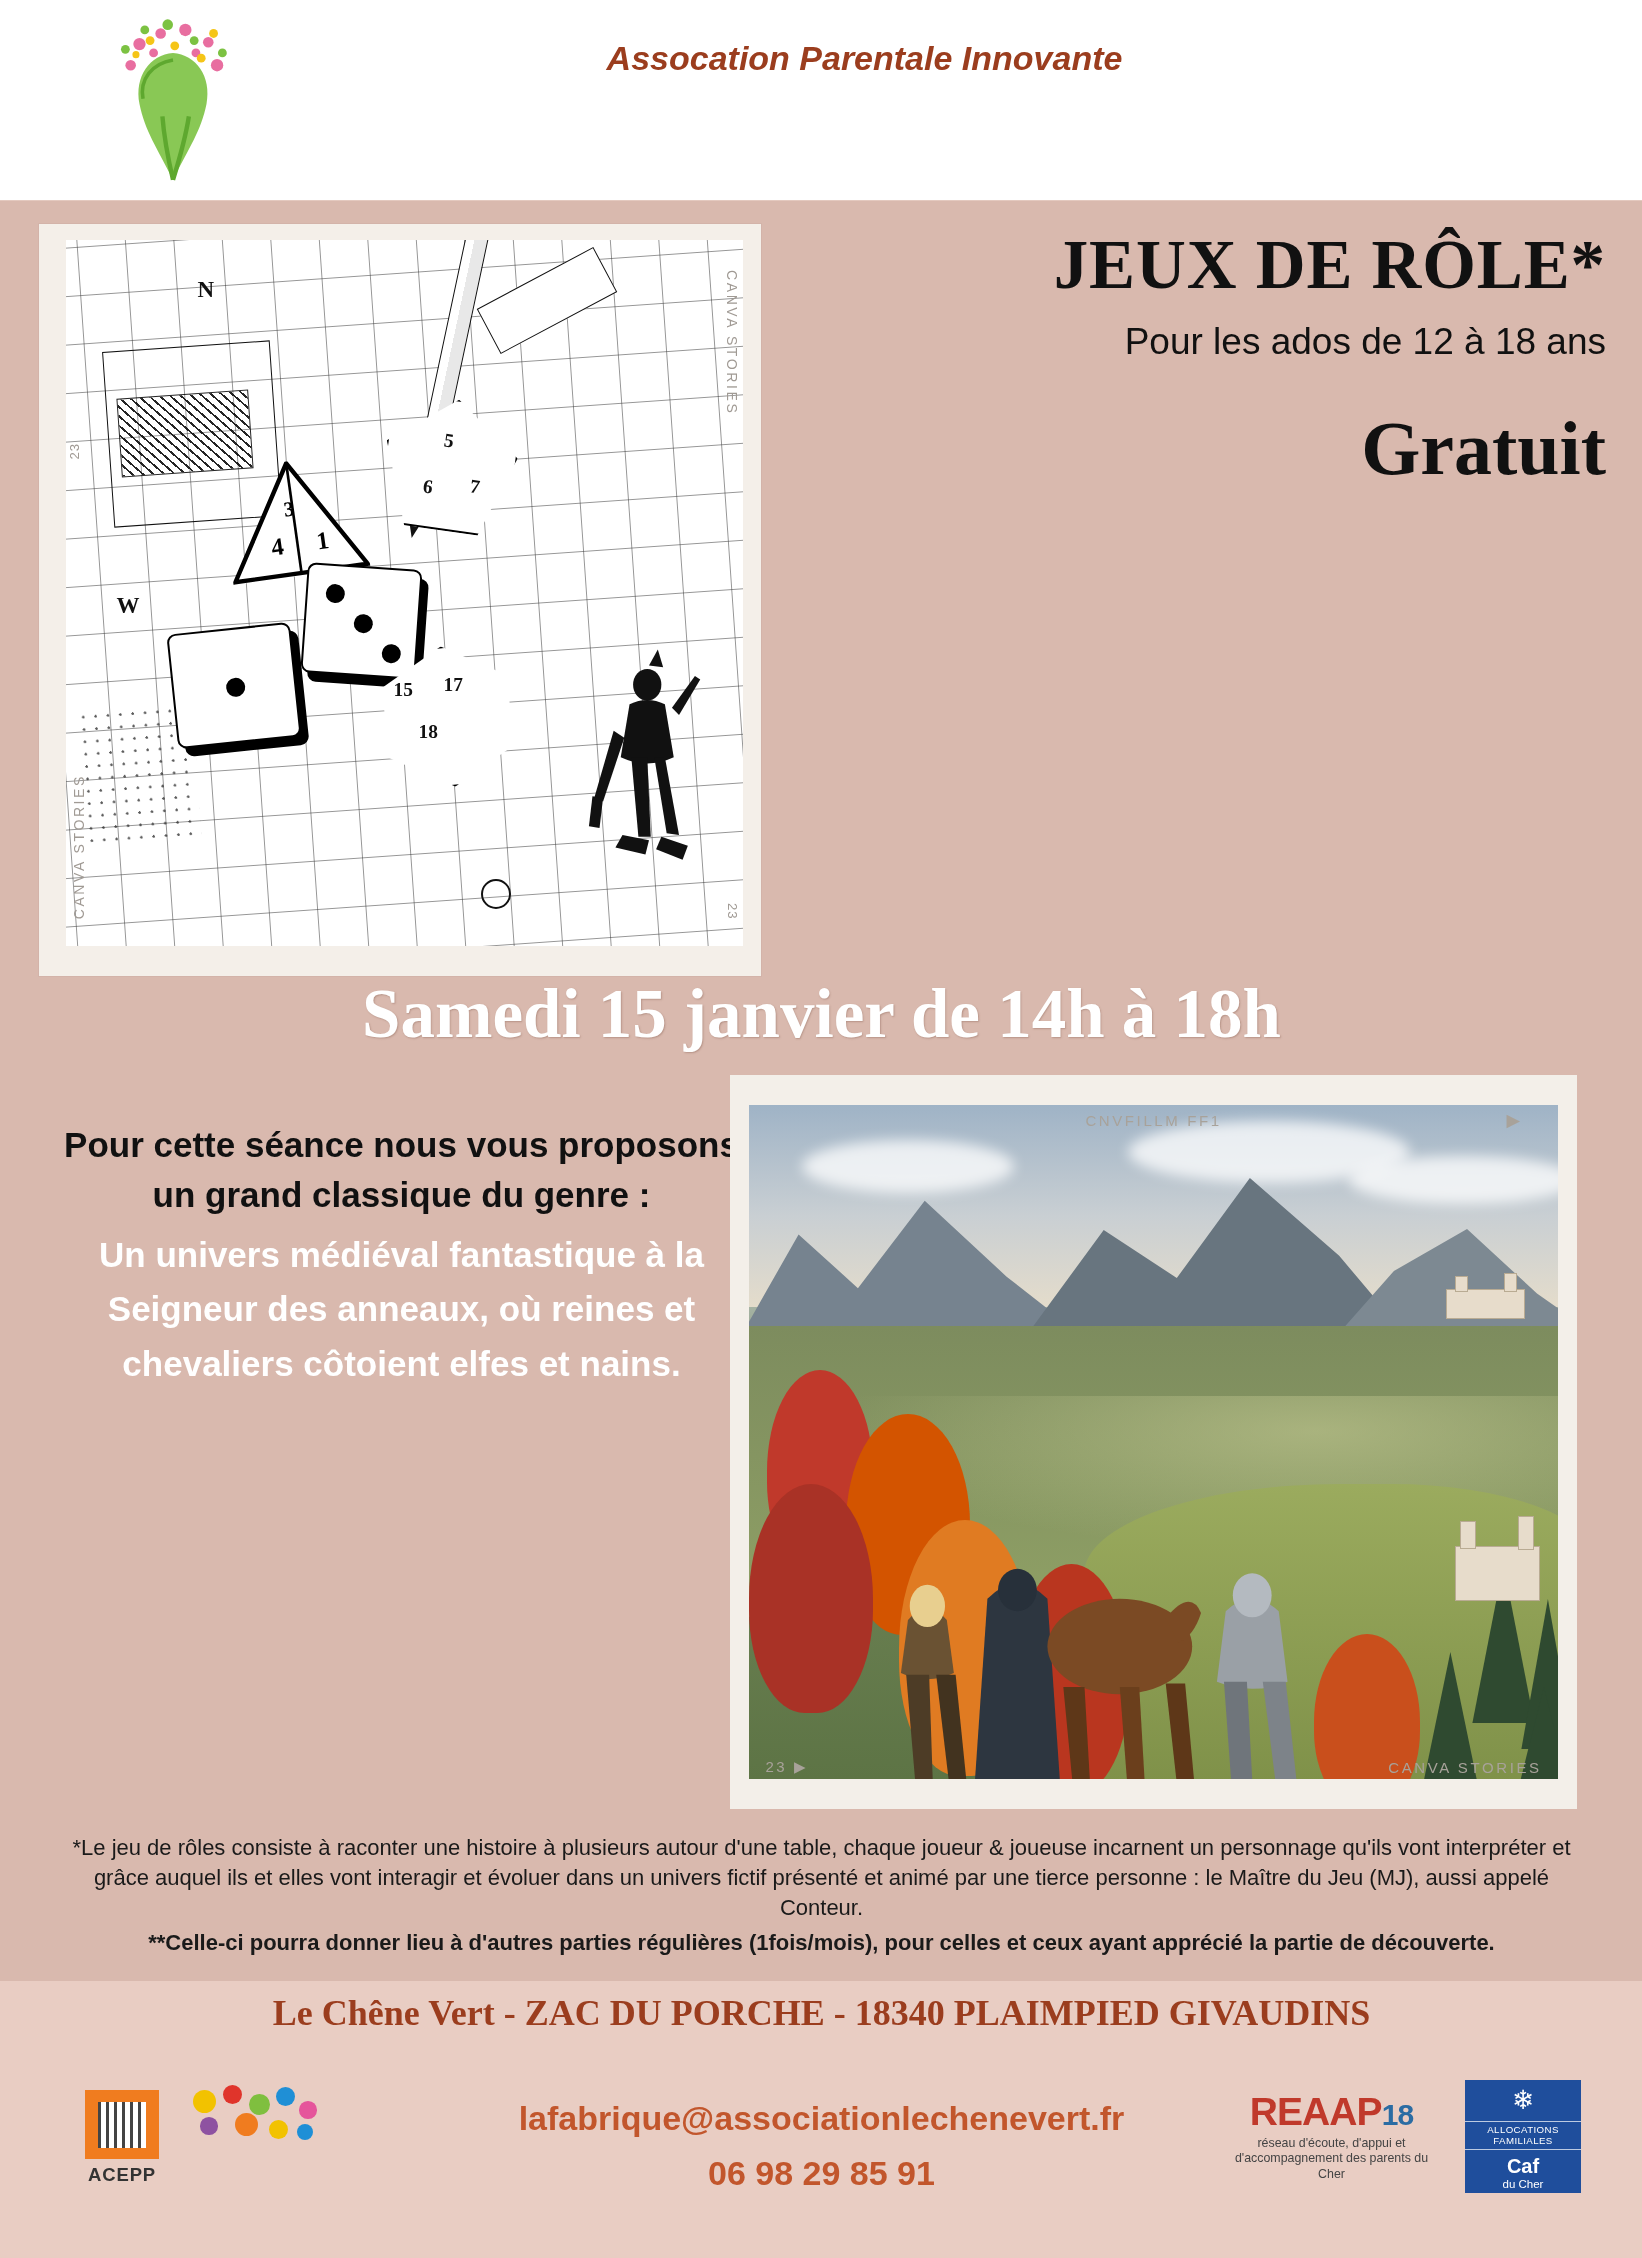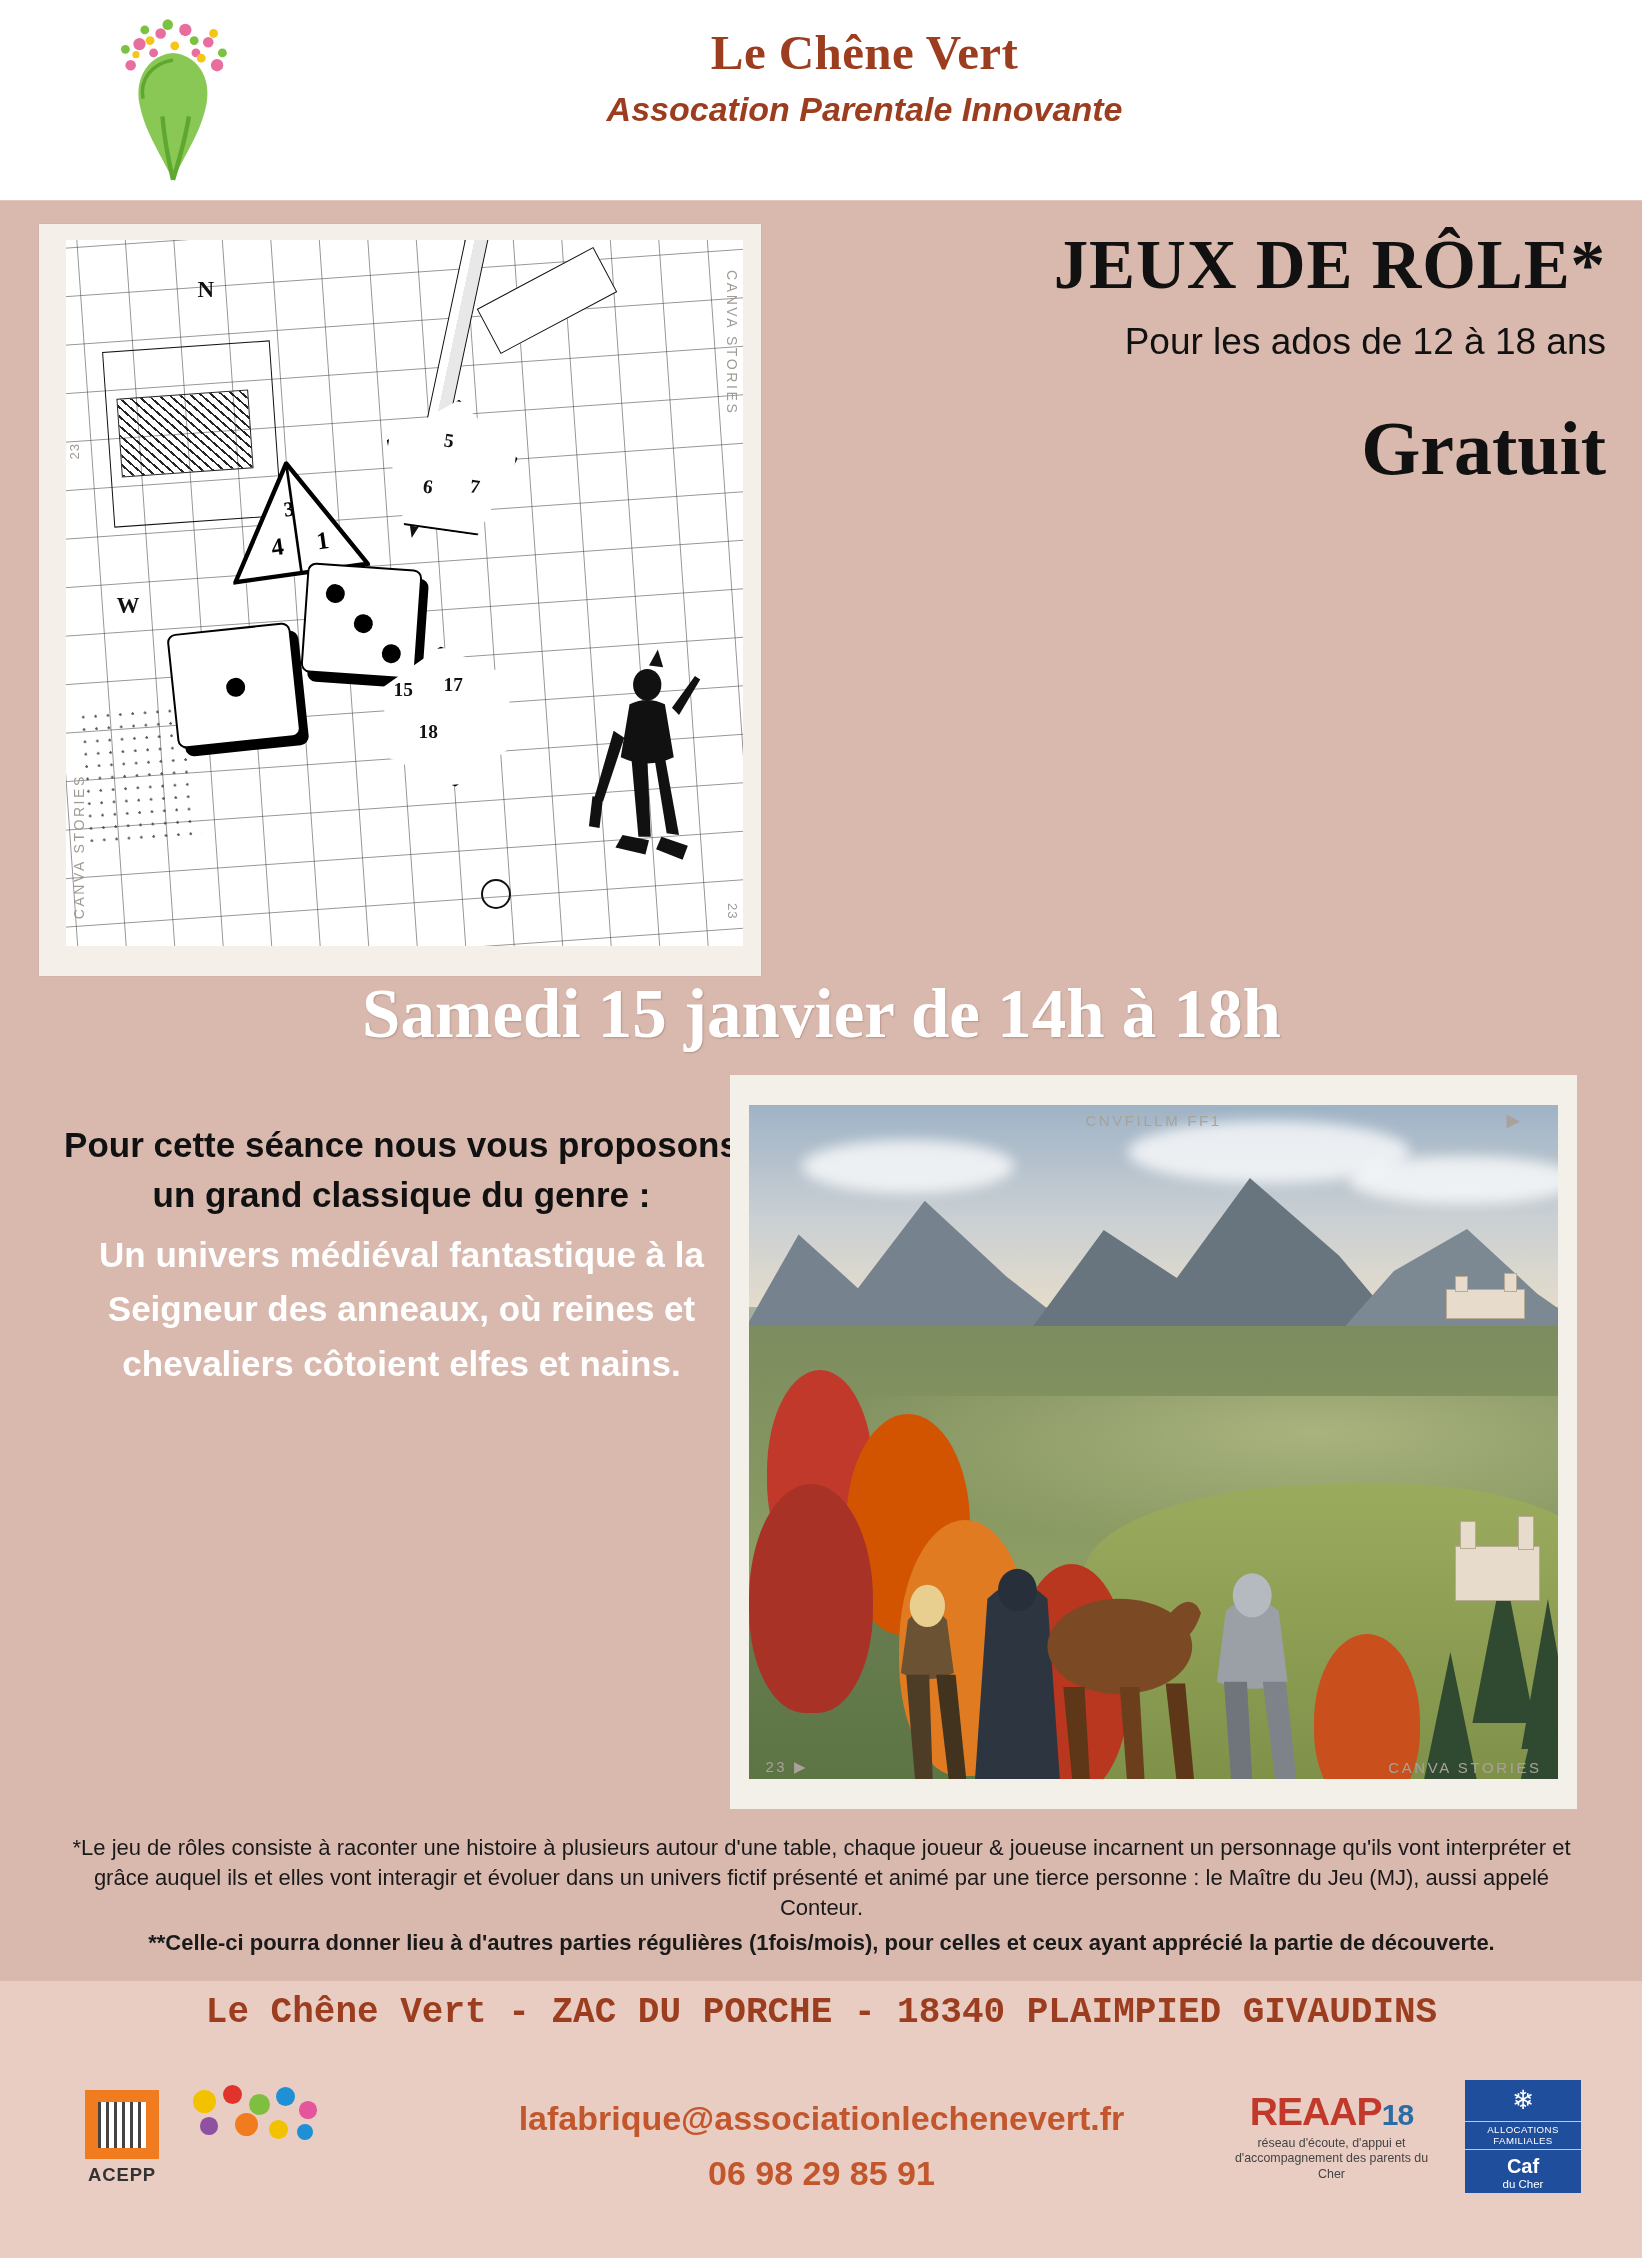--- a/index.html
+++ b/index.html
@@ -375,21 +375,21 @@
   
   .bottom-band {
     position: absolute;
     left: 0; top: 1981px;
     width: 1643px; height: 277px;
     background: #e9cdc3;
   }
   .addr {
     position: absolute; left: 0; top: 10.6px; width: 100%;
     text-align: center;
-    font-family: Liberation Mono, monospace;
+    font-family: Liberation Serif, serif;
     font-weight: bold;
     font-size: 36px;
     color: #9b3d1e;
   }
   .rens {
     position: absolute; left: 0; top: 64px; width: 100%;
     text-align: center;
     font-family: "Liberation Sans", sans-serif;
     font-weight: bold;
     font-size: 34px;
@@ -512,21 +512,20 @@
           <circle cx="104" cy="20" r="6"></circle>
             <circle cx="134" cy="38" r="5"></circle>
             <circle cx="78" cy="26" r="5"></circle>
           <circle cx="166" cy="52" r="5"></circle>
             <circle cx="56" cy="48" r="5"></circle>
         </g>
       </g>
     </svg>
   </div>
   <div class="header-titles">
-    <div class="org-name">Le Chêne Vert</div>
     <div class="org-sub">Assocation Parentale Innovante</div>
   </div>
 </div>
 
 <div class="dice-frame">
   <div class="dice-canvas">
     <div class="dice-grid"></div>
     <div class="dice-box"></div>
     <div class="dice-hatch"></div>
     <div class="dice-hex"></div>

